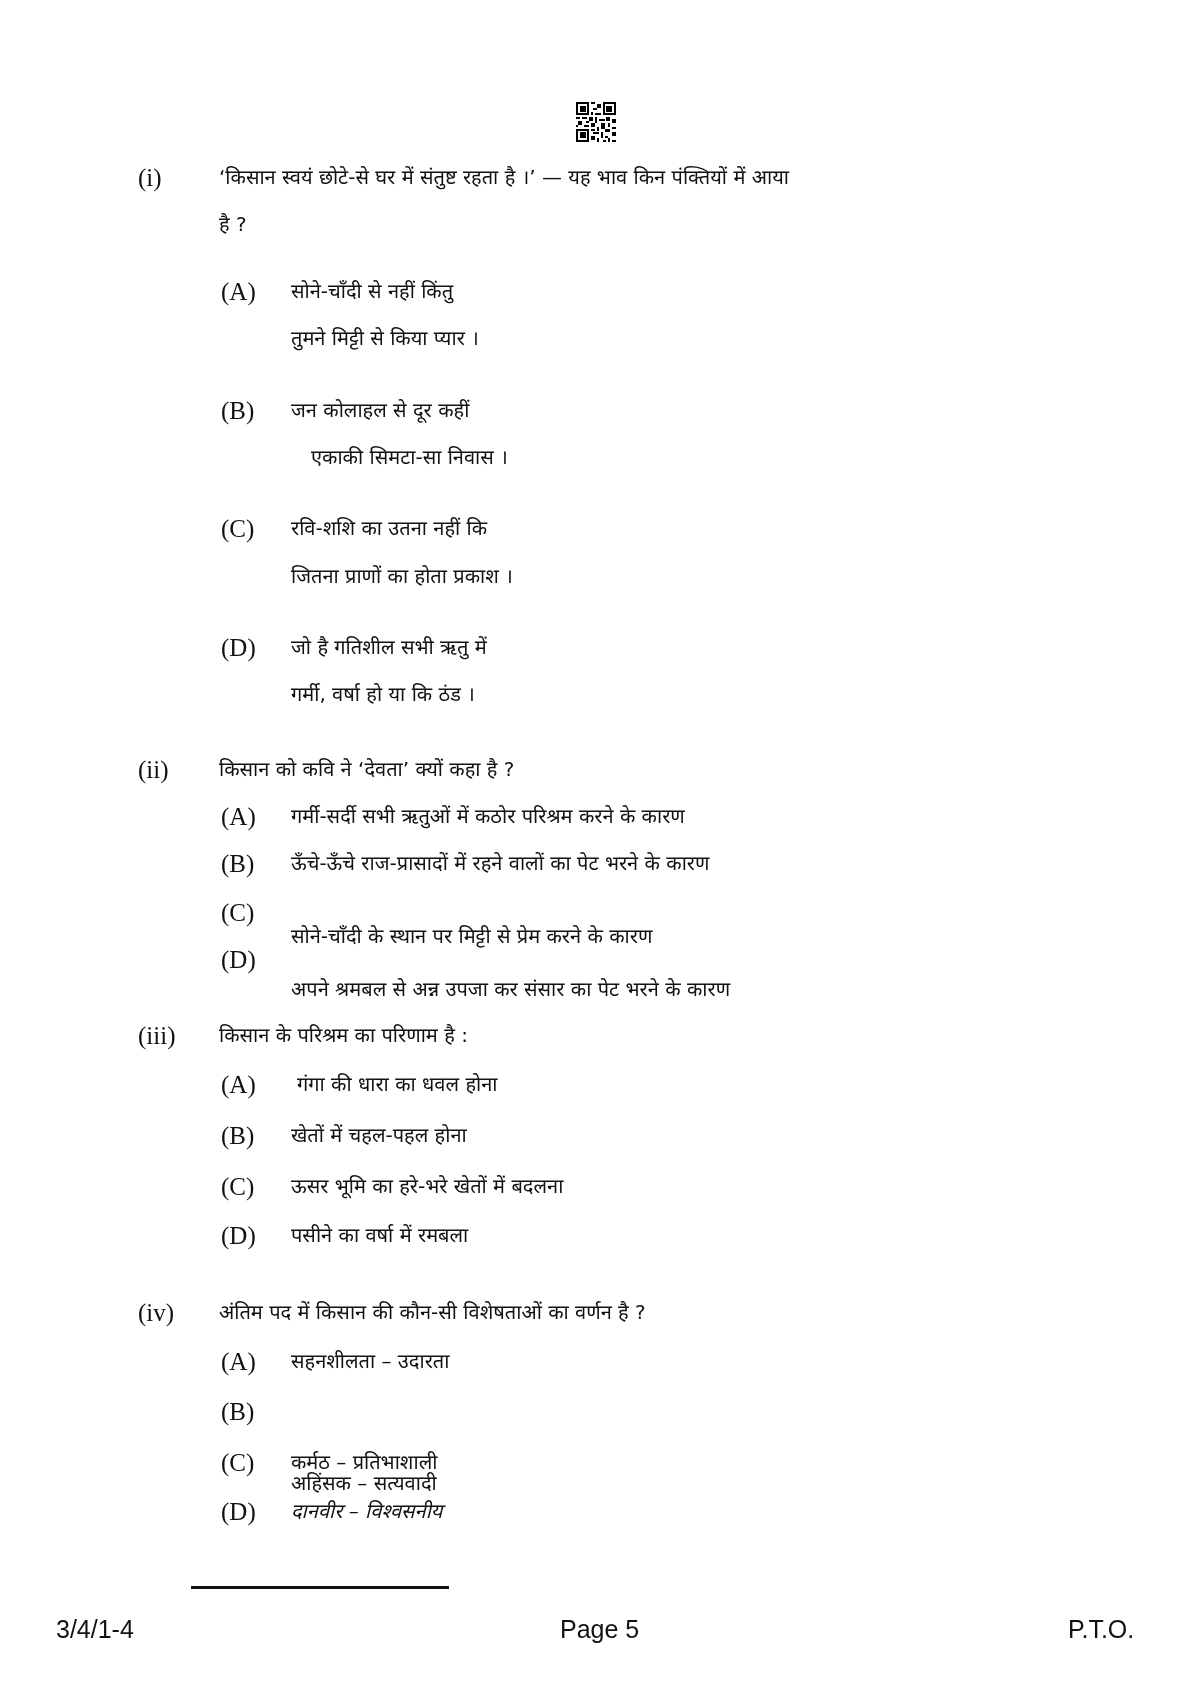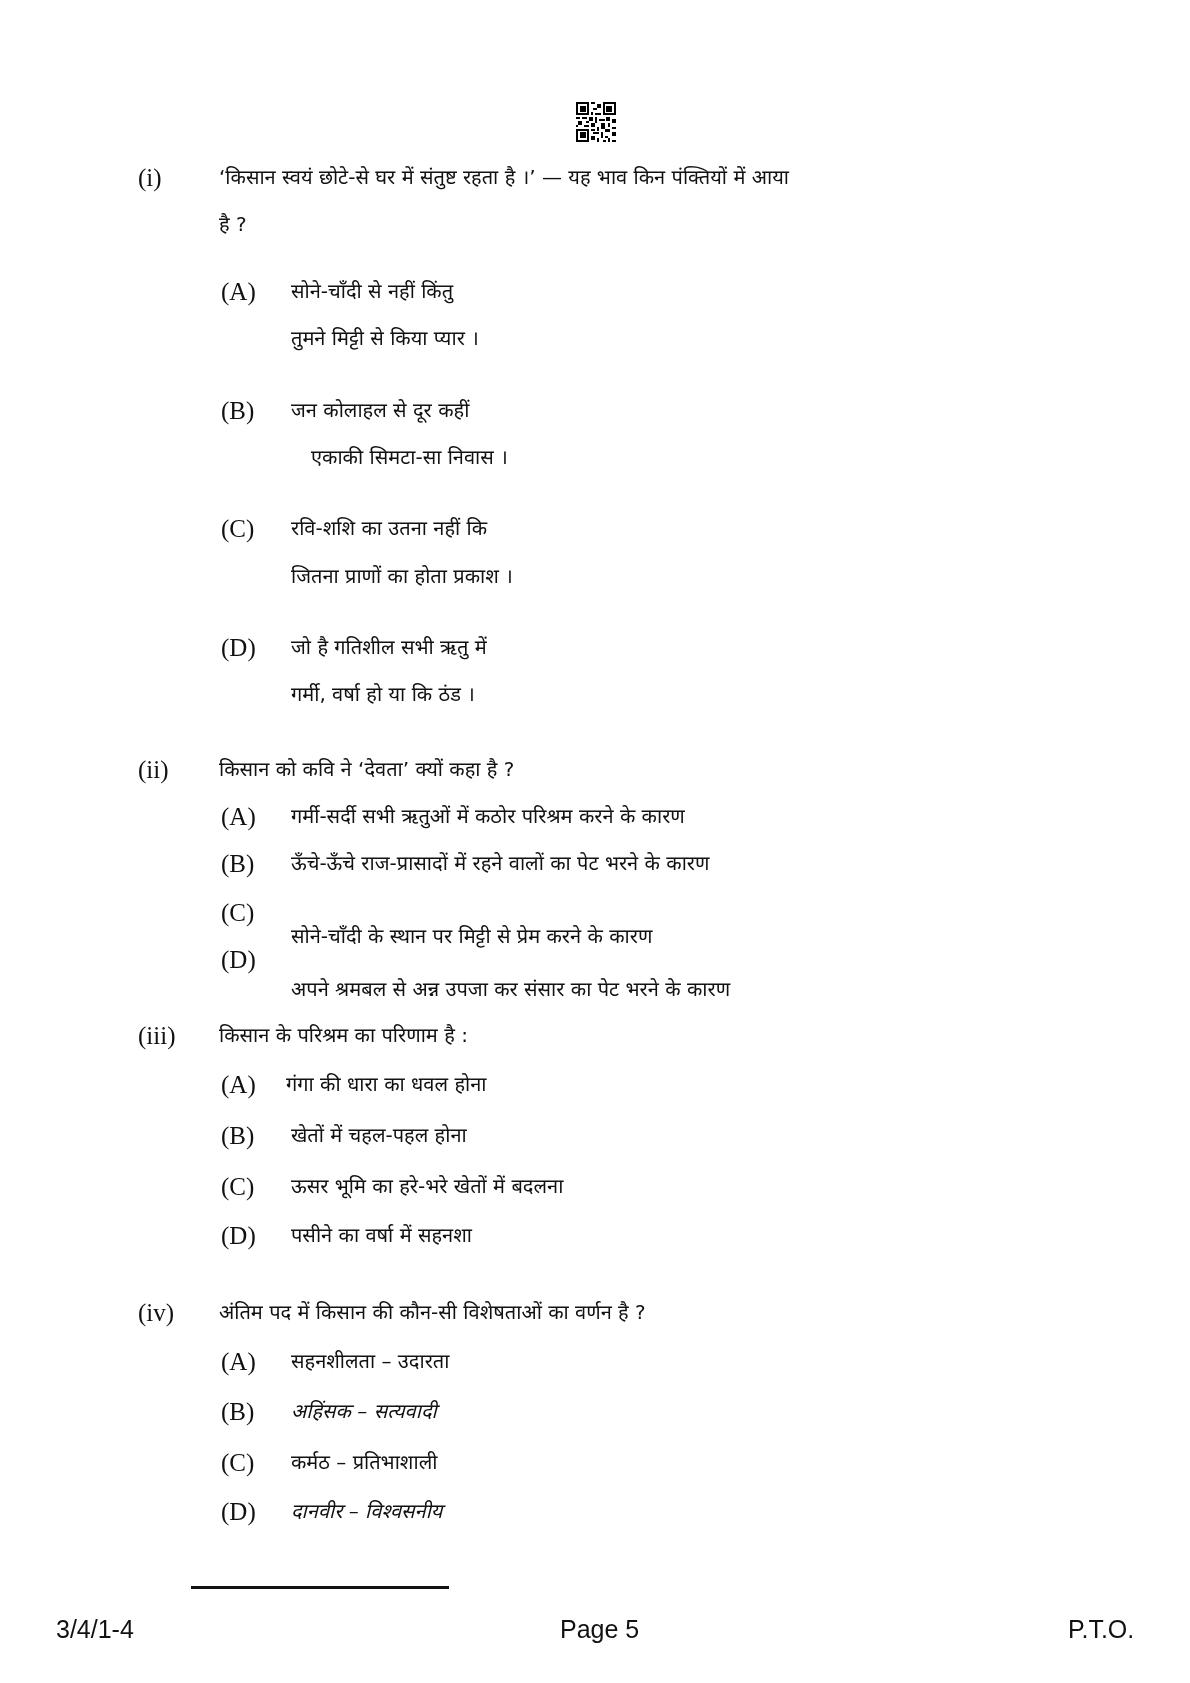--- a/index.html
+++ b/index.html
@@ -96,36 +96,36 @@
   <span class="abs optlbl" style="left:221px;top:899px;">(C)</span>
   <span class="abs txt" style="left:291px;top:897px;margin-top:24px;">सोने-चाँदी के स्थान पर मिट्टी से प्रेम करने के कारण</span>
   <span class="abs optlbl" style="left:221px;top:946px;">(D)</span>
   <span class="abs txt" style="left:291px;top:944px;margin-top:30px;">अपने श्रमबल से अन्न उपजा कर संसार का पेट भरने के कारण</span>
 </div>
 
 <div>
   <span class="abs qnum" style="left:138px;top:1022px;">(iii)</span>
   <span class="abs txt" style="left:219px;top:1020px;">किसान के परिश्रम का परिणाम है :</span>
   <span class="abs optlbl" style="left:221px;top:1071px;">(A)</span>
-  <span class="abs txt" style="left:286px;top:1069px;text-align:right;">गंगा की धारा का धवल होना</span>
+  <span class="abs txt" style="left:297px;top:1069px;text-align:right;">गंगा की धारा का धवल होना</span>
   <span class="abs optlbl" style="left:221px;top:1122px;">(B)</span>
   <span class="abs txt" style="left:291px;top:1120px;">खेतों में चहल-पहल होना</span>
   <span class="abs optlbl" style="left:221px;top:1173px;">(C)</span>
   <span class="abs txt" style="left:291px;top:1171px;">ऊसर भूमि का हरे-भरे खेतों में बदलना</span>
   <span class="abs optlbl" style="left:221px;top:1222px;">(D)</span>
-  <span class="abs txt" style="left:291px;top:1220px;">पसीने का वर्षा में सहनशा</span>
+  <span class="abs txt" style="left:291px;top:1220px;">पसीने का वर्षा में रमबला</span>
 </div>
 
 <div>
   <span class="abs qnum" style="left:138px;top:1299px;">(iv)</span>
   <span class="abs txt" style="left:219px;top:1297px;">अंतिम पद में किसान की कौन-सी विशेषताओं का वर्णन है ?</span>
   <span class="abs optlbl" style="left:221px;top:1348px;">(A)</span>
   <span class="abs txt" style="left:291px;top:1346px;">सहनशीलता – उदारता</span>
   <span class="abs optlbl" style="left:221px;top:1398px;">(B)</span>
-  <span class="abs txt" style="left:291px;top:1396px;font-style:italic;">अहिंसक – सत्यवादी</span>
+  <span class="abs txt" style="left:291px;top:1468px;">अहिंसक – सत्यवादी</span>
   <span class="abs optlbl" style="left:221px;top:1449px;">(C)</span>
   <span class="abs txt" style="left:291px;top:1447px;">कर्मठ – प्रतिभाशाली</span>
   <span class="abs optlbl" style="left:221px;top:1498px;">(D)</span>
   <span class="abs txt" style="left:291px;top:1496px;font-style:italic;">दानवीर – विश्वसनीय</span>
 </div>
 
 <div>
   <span class="abs footer" style="left:56px;top:1567px;">3/4/1-4</span>
   <div class="rule"></div>
   <span class="abs footer" style="left:560px;top:1567px;">Page 5</span>

